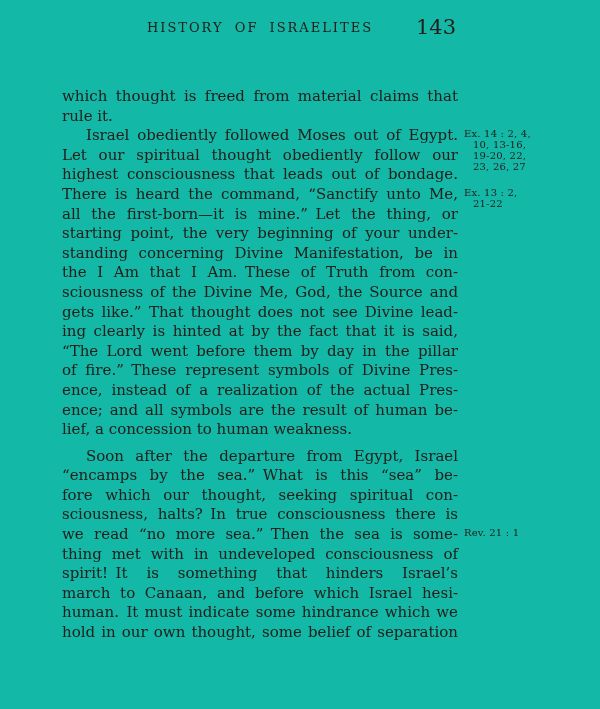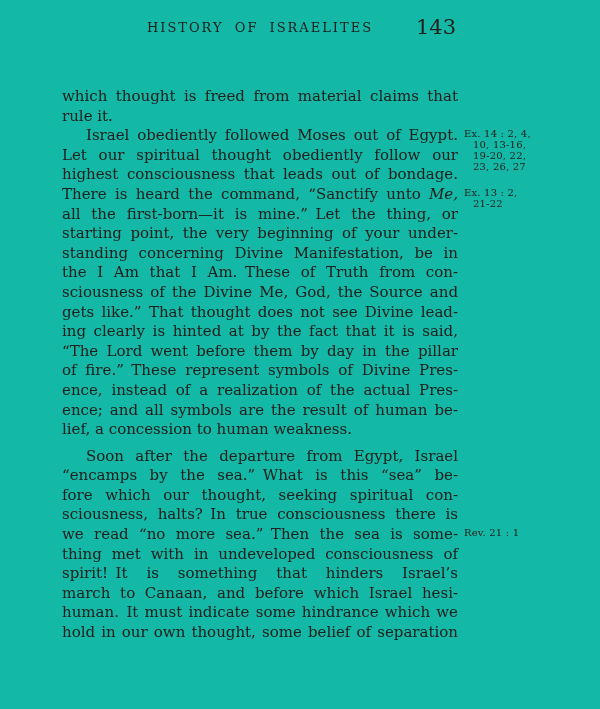--- a/index.html
+++ b/index.html
@@ -27,21 +27,21 @@
   }
   .line{
     position:relative;
     height:19.6px;
     text-align:justify;
     text-align-last:justify;
   }
   .line.last{text-align-last:left;}
   .line.indent{text-indent:24px;}
   .line.gap{margin-top:7px;}
-  .it{font-style:italic;}
+  .it{}
   
   .note{
     position:absolute;left:402px;top:2px;width:130px;
     font-size:10px;line-height:11px;
     text-align:center;text-align-last:left;text-indent:0;
     white-space:nowrap;letter-spacing:0.2px;
   }
   .note .cont{padding-left:9px;}
 </style>
 </head>

